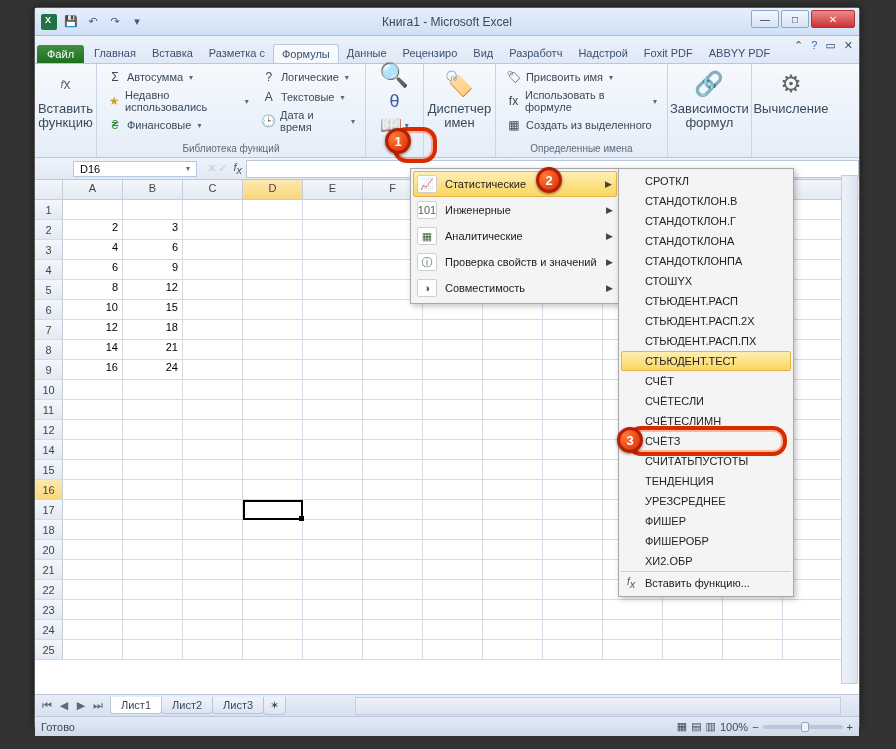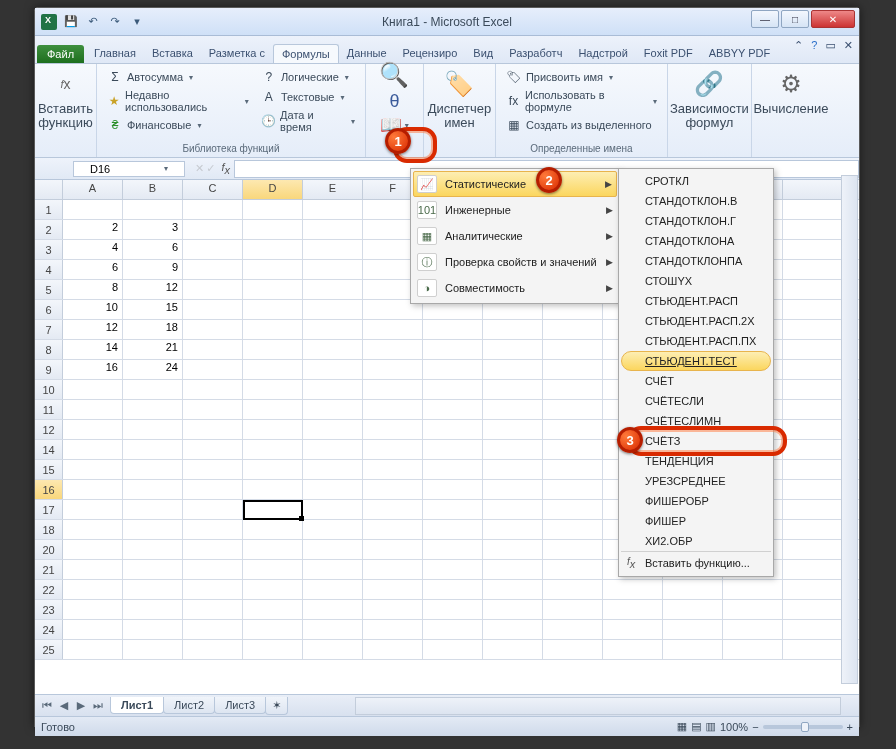--- a/index.html
+++ b/index.html
@@ -26,21 +26,21 @@
 .group-title { font-size: 10px; color: #5a6a7a; text-align: center; padding: 1px 0; }
 .big-btn { display: flex; flex-direction: column; align-items: center; justify-content: center; padding: 2px 6px; text-align: center; gap: 2px; }
 .big-btn .ico { width: 32px; height: 32px; display: flex; align-items: center; justify-content: center; font-size: 24px; color: #666; }
 .big-btn .lbl { font-size: 13px; color: #3b4a5a; line-height: 1.1; }
 .small-list { display: flex; flex-direction: column; gap: 2px; padding: 2px; }
 .sm-btn { display: flex; align-items: center; gap: 4px; padding: 1px 4px; color: #3b4a5a; }
 .sm-ico { width: 16px; height: 16px; display: flex; align-items: center; justify-content: center; font-size: 12px; }
 .dd-arr { font-size: 8px; color: #5a6a7a; margin-left: 2px; }
 
 .namebox-bar { height: 22px; background: linear-gradient(#eef3fb,#e1e9f5); border-bottom: 1px solid #b8c7db; display: flex; align-items: center; }
-.namebox { width: 112px; background: #fff; border: 1px solid #b8c7db; margin: 0 4px 0 38px; padding: 1px 16px; font-size: 11px; display: flex; justify-content: space-between; align-items: center; }
+.namebox { width: 124px; background: #fff; border: 1px solid #b8c7db; margin: 0 4px 0 38px; padding: 1px 6px; font-size: 11px; display: flex; justify-content: space-between; align-items: center; }
 .fx-btns { display: flex; gap: 2px; margin: 0 6px; color: #888; }
 .fx-lbl { font-style: italic; font-size: 11px; color: #555; margin-right: 4px; }
 .fx-input { flex: 1; background: #fff; border: 1px solid #b8c7db; height: 18px; }
 
 .sheet-area { position: relative; height: 536px; background: #fff; display: flex; flex-direction: column; }
 .col-headers { height: 20px; display: flex; background: linear-gradient(#f3f6fb,#e4eaf3); border-bottom: 1px solid #c3cddb; }
 .corner { width: 28px; border-right: 1px solid #c3cddb; background: linear-gradient(#f3f6fb,#e4eaf3); }
 .col-h { width: 60px; border-right: 1px solid #c3cddb; text-align: center; font-size: 11px; color: #444; padding-top: 2px; }
 .col-h.sel { background: linear-gradient(#fde8b0,#f9d77c); }
 .grid-body { flex: 1; overflow: hidden; position: relative; }
@@ -48,39 +48,39 @@
 .row-h { width: 28px; background: linear-gradient(#f3f6fb,#e4eaf3); border-right: 1px solid #c3cddb; text-align: center; font-size: 11px; color: #444; display: flex; align-items: center; justify-content: center; }
 .row-h.sel { background: linear-gradient(#fde8b0,#f9d77c); }
 .cell { width: 60px; border-right: 1px solid #d4dbe6; padding: 1px 4px; text-align: right; font-size: 11px; color: #000; }
 .active-cell { position: absolute; border: 2px solid #000; pointer-events: none; }
 .active-cell::after { content: ""; position: absolute; right: -3px; bottom: -3px; width: 5px; height: 5px; background: #000; }
 
 .sheet-tabs { height: 22px; background: linear-gradient(#e9eef7,#d8e1ef); border-top: 1px solid #b8c7db; display: flex; align-items: center; position: relative; }
 .st-nav { display: flex; gap: 1px; padding: 0 4px; color: #5a6a7a; }
 .st-nav span { width: 16px; text-align: center; }
 .s-tab { padding: 2px 10px; font-size: 11px; color: #3b4a5a; background: linear-gradient(#f0f4fa,#dde5f1); border: 1px solid #b8c7db; border-top: none; border-radius: 0 0 4px 4px; margin-right: -1px; }
-.s-tab.active { background: #fff; font-weight: bold; text-align: right; }
+.s-tab.active { background: #fff; font-weight: normal; text-align: right; }
 .scroll-h { position: absolute; right: 18px; height: 18px; left: 320px; background: linear-gradient(#eef2f9,#dce4f0); border: 1px solid #c3cddb; }
 .scroll-v { position: absolute; right: 1px; top: 167px; bottom: 42px; width: 17px; background: linear-gradient(90deg,#eef2f9,#dce4f0); border: 1px solid #c3cddb; }
 
 .statusbar { height: 20px; background: linear-gradient(#e3eaf5,#cfdaea); border-top: 1px solid #b8c7db; display: flex; align-items: center; padding: 0 6px; font-size: 11px; color: #3b4a5a; justify-content: space-between; }
 .zoom { display: flex; align-items: center; gap: 4px; }
 .zoom-track { width: 80px; height: 4px; background: #b8c7db; position: relative; border-radius: 2px; }
 .zoom-thumb { position: absolute; left: 38px; top: -3px; width: 8px; height: 10px; background: #eef2f9; border: 1px solid #8fa6c2; border-radius: 2px; }
 
 
 .menu { position: absolute; background: #f4f4f4; border: 1px solid #a8a8a8; box-shadow: 2px 2px 6px rgba(0,0,0,.25); padding: 2px; }
 .menu-item { display: flex; align-items: center; padding: 4px 20px 4px 4px; gap: 8px; color: #222; position: relative; }
 .menu-item:hover, .menu-item.hover { background: linear-gradient(#fdeeb3,#fbd65e); border: 1px solid #e8b44d; border-radius: 2px; padding: 3px 19px 3px 3px; }
 .menu-item .m-ico { width: 20px; height: 18px; display: flex; align-items: center; justify-content: center; font-size: 11px; color: #4a6a4a; border: 1px solid #cfcfcf; background: #fff; border-radius: 2px; }
 .menu-item .arr { position: absolute; right: 4px; font-size: 9px; color: #444; }
 
 .submenu { position: absolute; background: #f4f4f4; border: 1px solid #a8a8a8; box-shadow: 2px 2px 6px rgba(0,0,0,.25); max-height: 560px; overflow: hidden; padding: 2px; }
 .sub-item { padding: 4px 28px 4px 24px; color: #222; white-space: nowrap; }
-.sub-item:hover, .sub-item.sel { background: linear-gradient(#fdeeb3,#fbd65e); border: 1px solid #e8b44d; border-radius: 10px; padding: 3px 27px 3px 23px; text-decoration: underline; }
+.sub-item:hover, .sub-item.sel { background: linear-gradient(#fdeeb3,#fbd65e); border: 1px solid #e8b44d; border-radius: 2px; padding: 3px 27px 3px 23px; }
 .sub-foot { border-top: 1px solid #d0d0d0; padding: 5px 8px 5px 24px; display: flex; align-items: center; gap: 6px; color: #222; }
 .sub-foot .fxi { position: absolute; left: 6px; font-style: italic; font-size: 10px; color: #555; }
 
 
 .marker { position: absolute; width: 26px; height: 26px; border-radius: 50%; background: radial-gradient(circle at 30% 30%, #ff7a3a, #d92a00); border: 3px solid #b51e00; color: #fff; font-weight: bold; display: flex; align-items: center; justify-content: center; font-size: 13px; box-shadow: 0 1px 3px rgba(0,0,0,.5); z-index: 50; }
 .anno-ring { position: absolute; border: 4px solid #d92a00; border-radius: 14px; z-index: 49; box-shadow: 0 0 0 2px rgba(255,120,60,.5) inset; }
 </style>
 </head>
 <body>
 
@@ -657,40 +657,41 @@
         <span class="arr">▶</span>
       </div>
       <div class="menu-item">
         <span class="m-ico">◑</span>
         <span>Совместимость</span>
         <span class="arr">▶</span>
       </div>
     </div>
 </div>
 
-<div class="submenu" style="left:618px; top:168px; width:156px">
+<div class="submenu" style="left:618px; top:168px; width:176px">
   <div id="stat-menu-holder">
       <div class="sub-item">СРОТКЛ</div>
       <div class="sub-item">СТАНДОТКЛОН.В</div>
       <div class="sub-item">СТАНДОТКЛОН.Г</div>
       <div class="sub-item">СТАНДОТКЛОНА</div>
       <div class="sub-item">СТАНДОТКЛОНПА</div>
       <div class="sub-item">СТОШYX</div>
       <div class="sub-item">СТЬЮДЕНТ.РАСП</div>
       <div class="sub-item">СТЬЮДЕНТ.РАСП.2Х</div>
       <div class="sub-item">СТЬЮДЕНТ.РАСП.ПХ</div>
       <div class="sub-item sel">СТЬЮДЕНТ.ТЕСТ</div>
       <div class="sub-item">СЧЁТ</div>
       <div class="sub-item">СЧЁТЕСЛИ</div>
       <div class="sub-item">СЧЁТЕСЛИМН</div>
       <div class="sub-item">СЧЁТЗ</div>
+      <div class="sub-item">СЧИТАТЬПУСТОТЫ</div>
       <div class="sub-item">ТЕНДЕНЦИЯ</div>
       <div class="sub-item">УРЕЗСРЕДНЕЕ</div>
+      <div class="sub-item">ФИШЕР</div>
       <div class="sub-item">ФИШЕРОБР</div>
-      <div class="sub-item">ФИШЕР</div>
       <div class="sub-item">ХИ2.ОБР</div>
     </div>
   <div class="sub-foot" style="position:relative">
     <span class="fxi">f<sub>x</sub></span>
     <span>Вставить функцию...</span>
   </div>
 </div>
 
 <div class="anno-ring" style="left:393px; top:127px; width:44px; height:36px"></div>
 <div class="marker" style="left:385px; top:128px">1</div>

